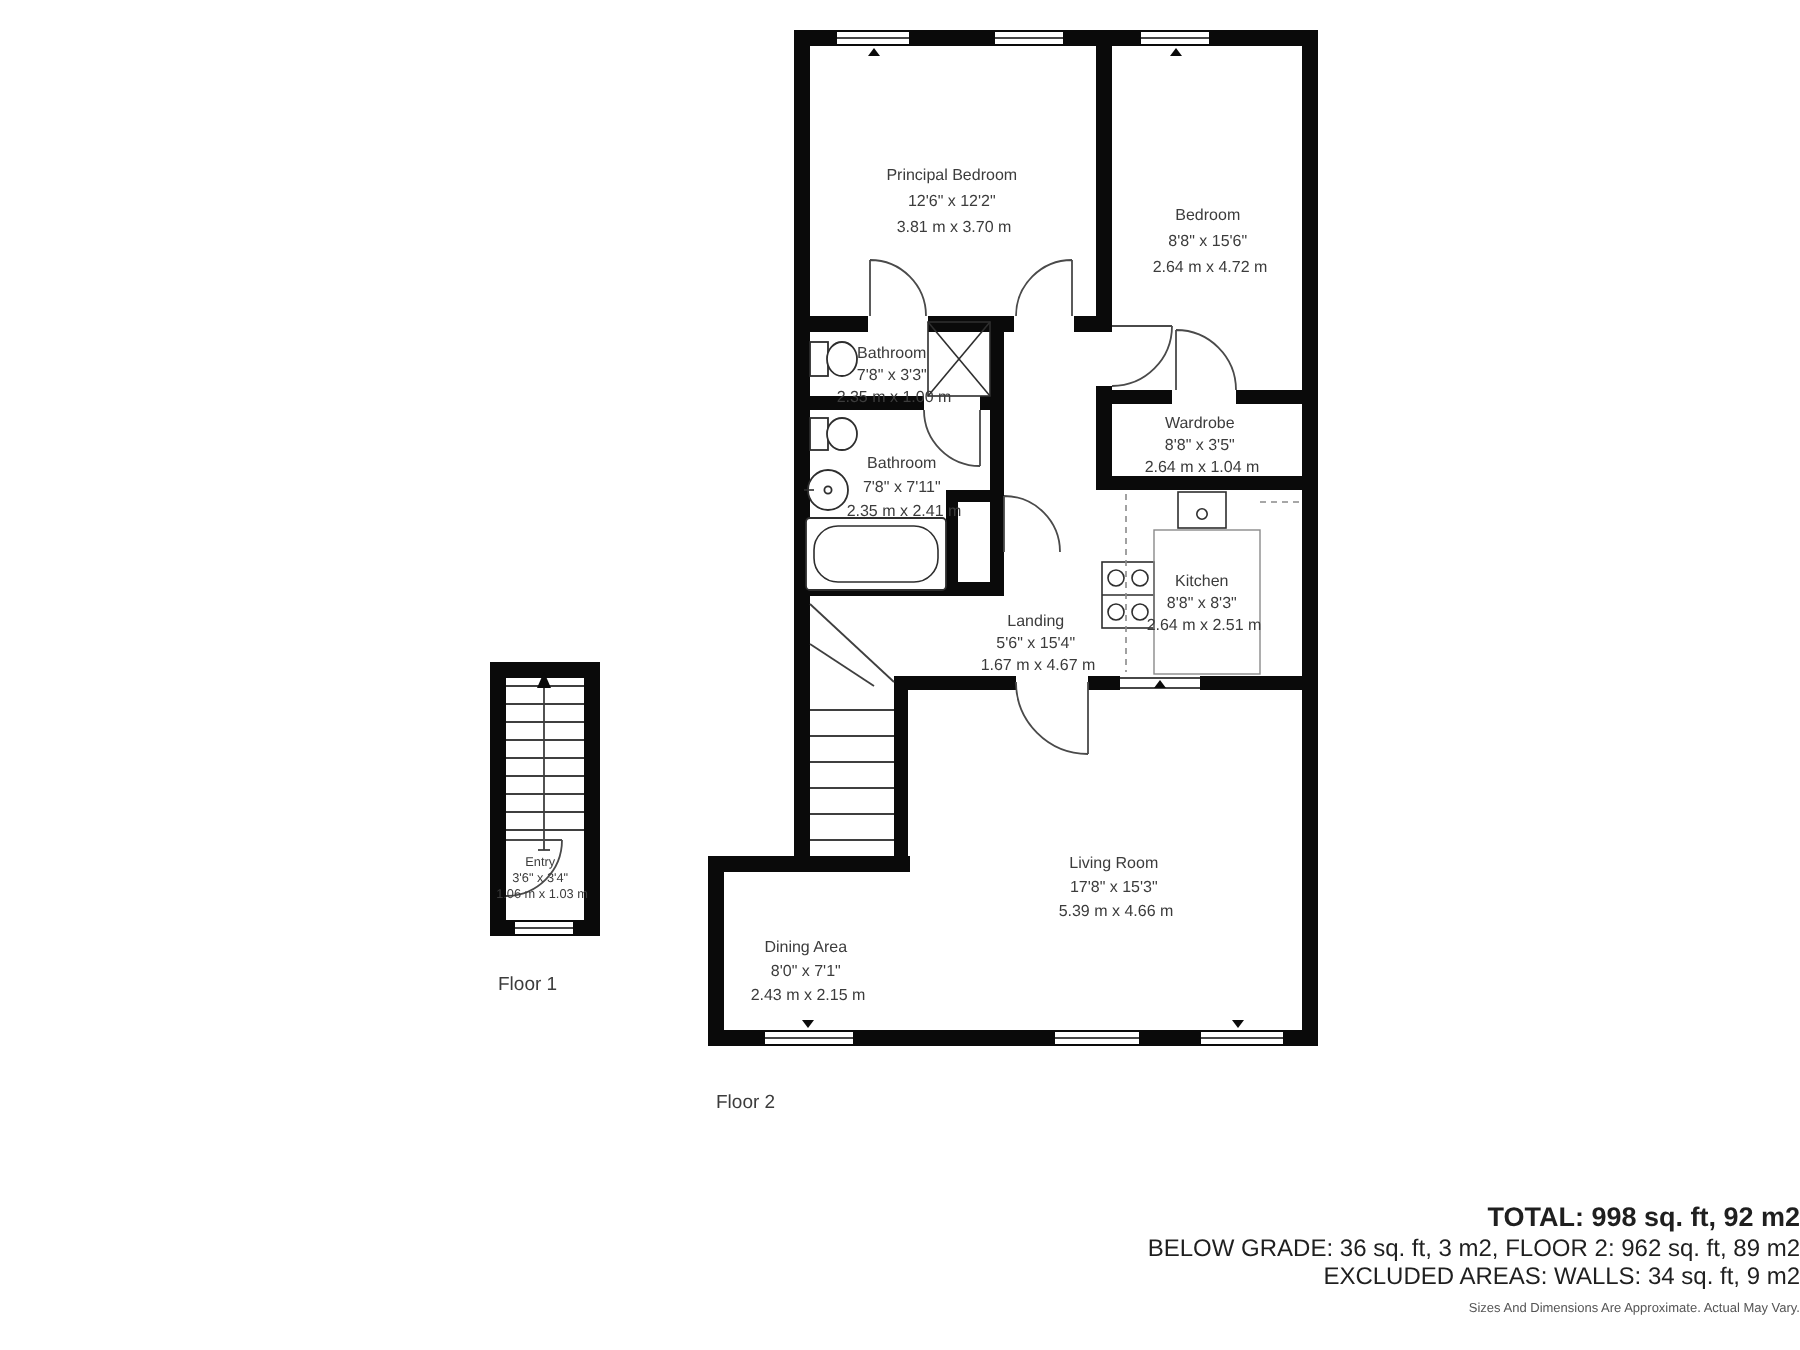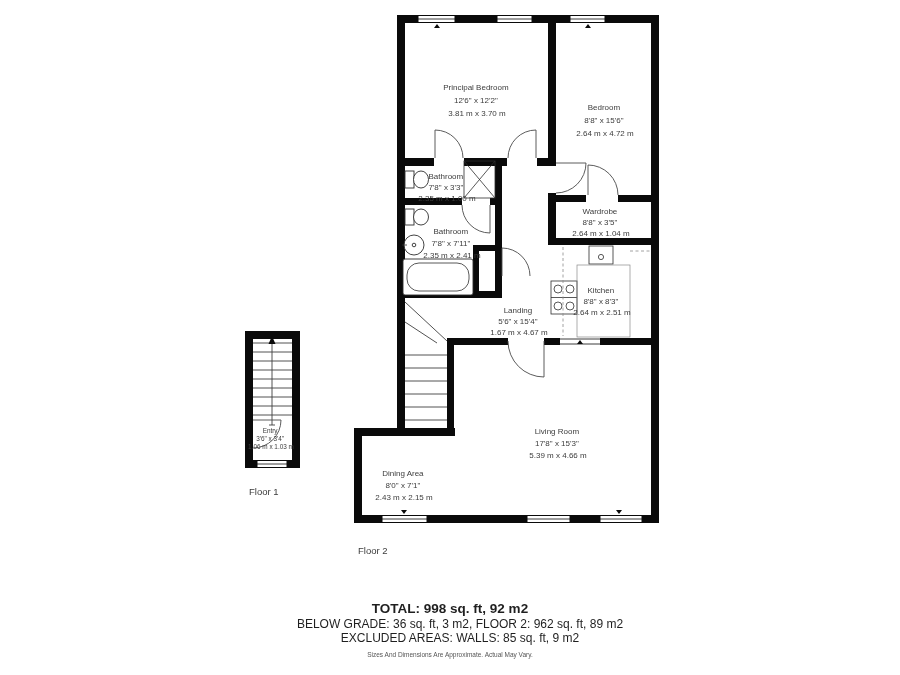--- a/index.html
+++ b/index.html
@@ -13,21 +13,21 @@
   .wall{fill:#0a0a0a;}
   .winrect{fill:#ffffff;stroke:#0a0a0a;stroke-width:1;}
   .winline{stroke:#0a0a0a;stroke-width:0.8;}
   .door{fill:none;stroke:#4a4a4a;stroke-width:0.9;}
   .fix{fill:#ffffff;stroke:#2e2e2e;stroke-width:0.9;}
   .thin{fill:none;stroke:#2e2e2e;stroke-width:0.8;}
   .lite{fill:none;stroke:#8a8a8a;stroke-width:0.7;}
   .dash{fill:none;stroke:#8a8a8a;stroke-width:0.8;stroke-dasharray:3 2.5;}
   .stair{stroke:#3f3f3f;stroke-width:0.9;}
   .mark{fill:#0a0a0a;}
-  .summary{position:absolute;left:0;top:601px;width:900px;text-align:center;color:#1f1f1f;}
+  .summary{position:absolute;left:0;top:601px;width:900px;text-align:right;color:#1f1f1f;}
   .sum-title{font-size:13.5px;font-weight:bold;line-height:16px;}
   .sum-line{font-size:12px;line-height:14px;padding-left:20px;}
   .sum-disc{font-size:6.5px;color:#555;margin-top:6px;}
 </style>
 </head>
 <body>
 
 <div class="stage">
 <svg width="900" height="675" viewBox="0 0 900 675">
 
@@ -229,16 +229,16 @@
       <tspan x="271" y="449">1.06 m x 1.03 m</tspan>
     </text>
     <text class="floor-label" x="249" y="495">Floor 1</text>
     <text class="floor-label" x="358" y="554">Floor 2</text>
   </g>
 </svg>
 
   <div class="summary">
     <div class="sum-title">TOTAL: 998 sq. ft, 92 m2</div>
     <div class="sum-line">BELOW GRADE: 36 sq. ft, 3 m2, FLOOR 2: 962 sq. ft, 89 m2</div>
-    <div class="sum-line">EXCLUDED AREAS: WALLS: 85 sq. ft, 9 m2</div>
+    <div class="sum-line">EXCLUDED AREAS: WALLS: 34 sq. ft, 9 m2</div>
     <div class="sum-disc">Sizes And Dimensions Are Approximate. Actual May Vary.</div>
   </div>
 </div>
 
 </body></html>

